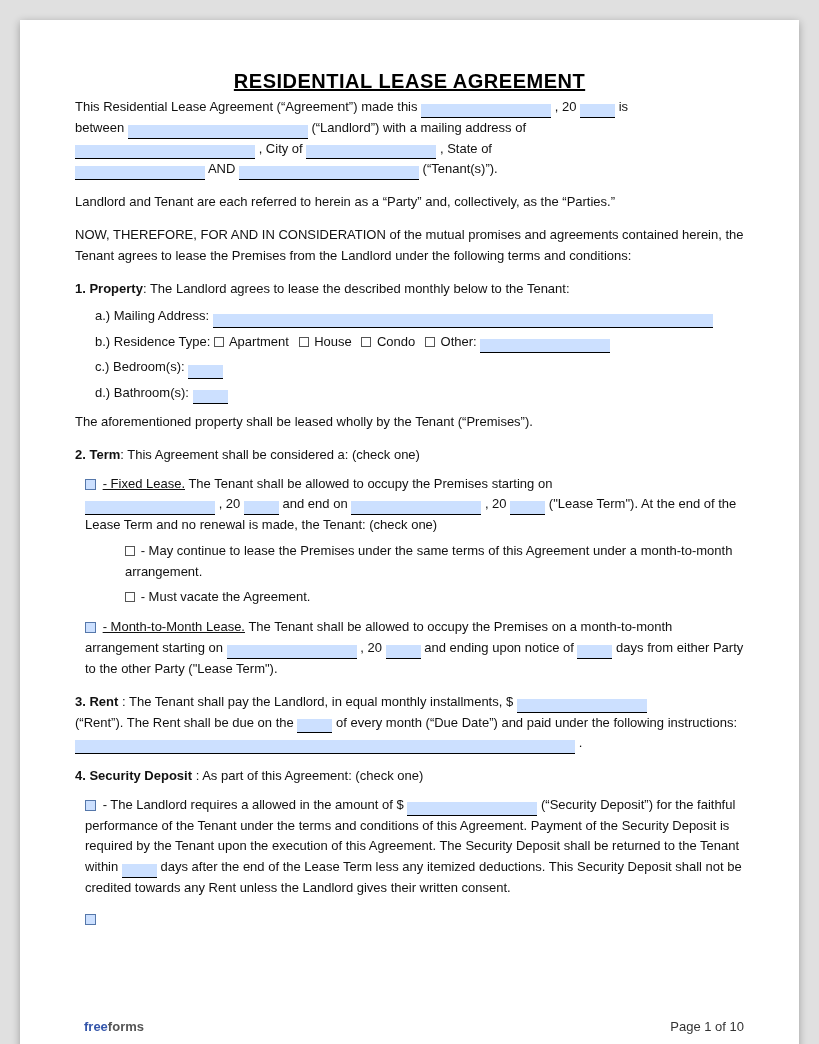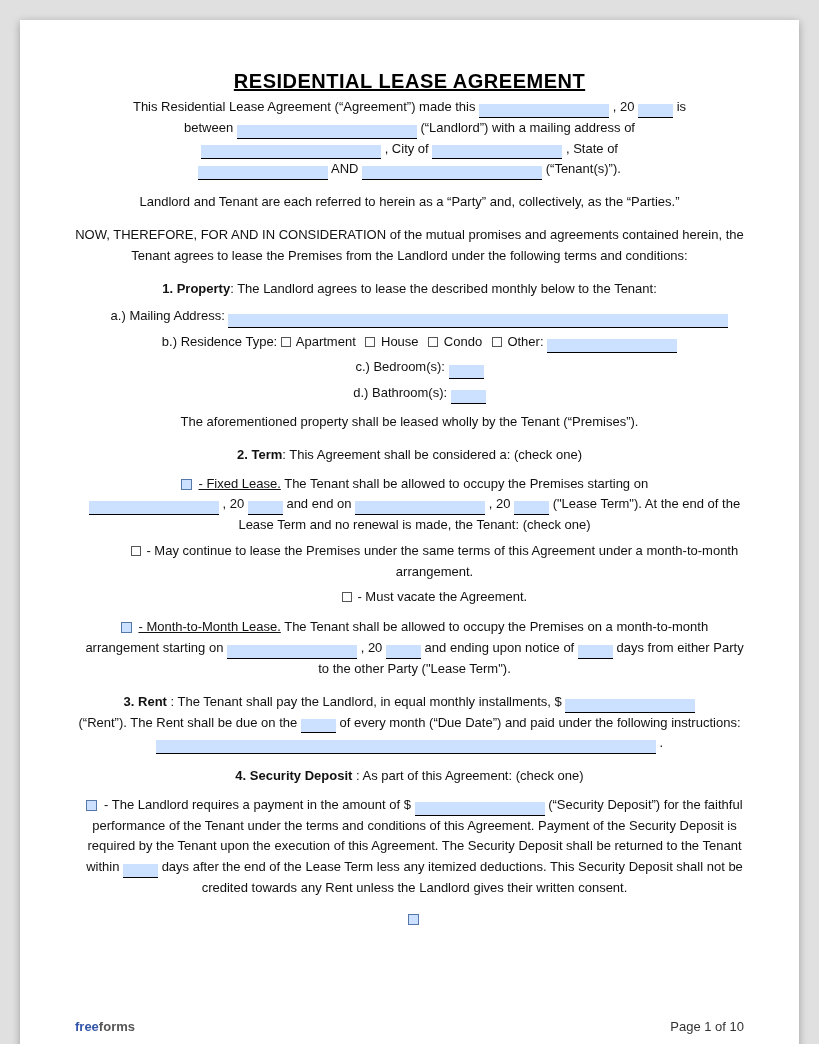--- a/index.html
+++ b/index.html
@@ -68,21 +68,21 @@
       border: 1px solid #555;
       vertical-align: middle;
       margin-right: 2px;
     }
     .italic-underline {
       text-decoration: underline;
     }
     .freeforms-footer {
       position: absolute;
       bottom: 30px;
-      left: 55px;
+      left: 64px;
       font-size: 13px;
     }
     .freeforms-footer .free-part {
       color: #3355aa;
       font-weight: bold;
     }
     .freeforms-footer .forms-part {
       color: #555;
       font-weight: bold;
     }
@@ -92,21 +92,20 @@
       right: 55px;
       font-size: 13px;
       color: #333;
     }
     .now-therefore {
       margin: 10px 0;
       line-height: 1.6;
     }
     .section {
       margin-bottom: 12px;
-      text-align: center;
     }
     .property-list {
       margin-left: 20px;
       margin-top: 5px;
       line-height: 1.8;
     }
     .property-list div {
       margin-bottom: 2px;
     }
   </style>
@@ -234,21 +233,21 @@
     <span class="underline-field full3"></span>
     <span>.</span>
   </div>
 
   <div class="body-text section">
     <span class="section-heading">4. Security Deposit</span>
     <span>: As part of this Agreement: (check one)</span>
 
     <div style="margin-top:8px; margin-left:10px;">
       <span class="checkbox"></span>
-      <span>- The Landlord requires a payment in the amount of $</span>
+      <span>- The Landlord requires a allowed in the amount of $</span>
       <span class="underline-field medium"></span>
       <span>(“Security Deposit”) for the faithful performance of the Tenant under the terms and conditions of this Agreement. Payment of the Security Deposit is required by the Tenant upon the execution of this Agreement. The Security Deposit shall be returned to the Tenant within</span>
       <span class="underline-field xshort"></span>
       <span>days after the end of the Lease Term less any itemized deductions. This Security Deposit shall not be credited towards any Rent unless the Landlord gives their written consent.</span>
     </div>
 
     <div style="margin-top:10px; margin-left:10px;">
       <span class="checkbox"></span>
     </div>
   </div>

